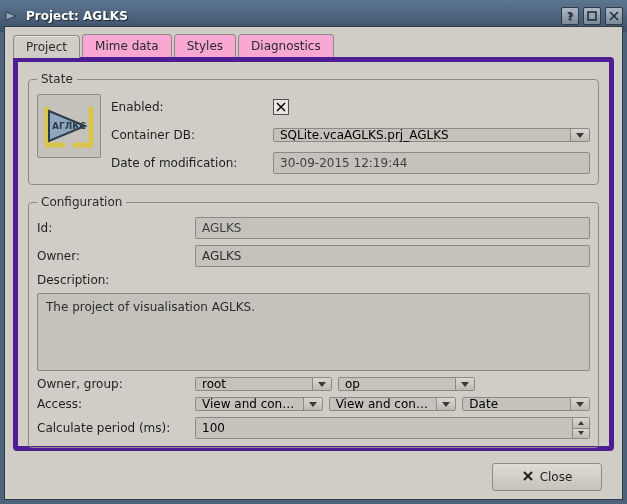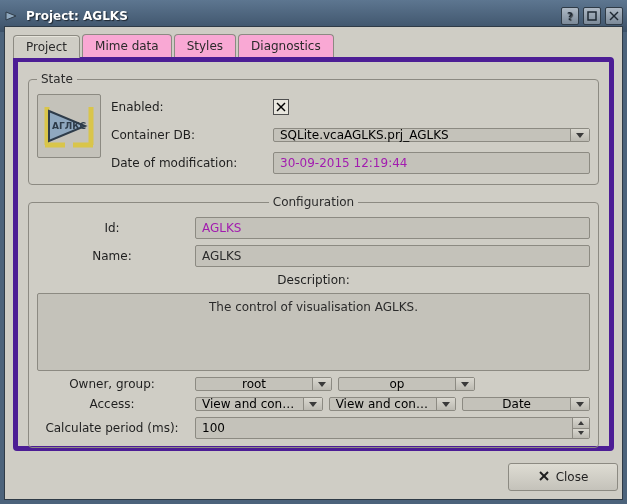--- a/index.html
+++ b/index.html
@@ -183,21 +183,21 @@
   }
 
   .readonly {
     height: 22px;
     background: #c4c2ba;
     border: 1px solid #8c8a82;
     border-radius: 2px;
     display: flex;
     align-items: center;
     padding: 0 6px;
-    color: #a21caf;
+    color: #404040;
     box-sizing: border-box;
   }
   .textinput {
     height: 22px;
     background: #c4c2ba;
     border: 1px solid #8c8a82;
     border-radius: 2px;
     display: flex;
     align-items: center;
     padding: 0 6px;
@@ -272,21 +272,21 @@
   }
   .arrow-down-s {
     width: 0; height: 0;
     border-left: 3px solid transparent;
     border-right: 3px solid transparent;
     border-top: 4px solid #3a3a3a;
   }
 
   .footer {
     position: absolute;
-    left: 8px; right: 4px; bottom: 8px;
+    left: 8px; right: 20px; bottom: 8px;
     display: flex;
     justify-content: flex-end;
   }
   .btn {
     height: 26px;
     min-width: 84px;
     padding: 0 12px;
     background: linear-gradient(to bottom, #dedcd3, #c4c2ba);
     border: 1px solid #8c8a82;
     border-radius: 3px;
@@ -370,36 +370,36 @@
             </div>
 
             <div class="lbl">Date of modification:</div>
             <div class="readonly">
                 <span>30-09-2015 12:19:44</span>
               </div>
           </div>
         </div>
       </fieldset>
 
-      <fieldset class="group" style="margin-bottom:0;text-align:center;">
+      <fieldset class="group" style="margin-bottom:0;">
         <legend>Configuration</legend>
         <div class="config-grid">
 
           <div class="lbl">Id:</div>
           <div class="readonly">
               <span>AGLKS</span>
             </div>
 
-          <div class="lbl">Name:</div>
+          <div class="lbl">Owner:</div>
           <div class="textinput">
               <span>AGLKS</span>
             </div>
 
           <div class="lbl full">Description:</div>
-          <div class="desc-area full"><span>The control of visualisation AGLKS.</span></div>
+          <div class="desc-area full"><span>The project of visualisation AGLKS.</span></div>
 
           <div class="lbl">Owner, group:</div>
           <div class="row-owner">
             <div class="combo">
               <span class="combo-text">root</span>
               <span class="combo-arrow">
                   <span class="arrow-down"></span>
                 </span>
             </div>
             <div class="combo">

